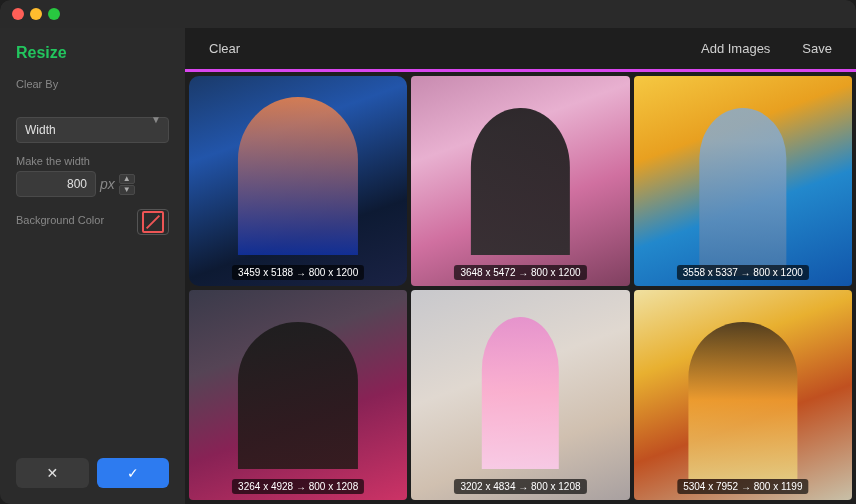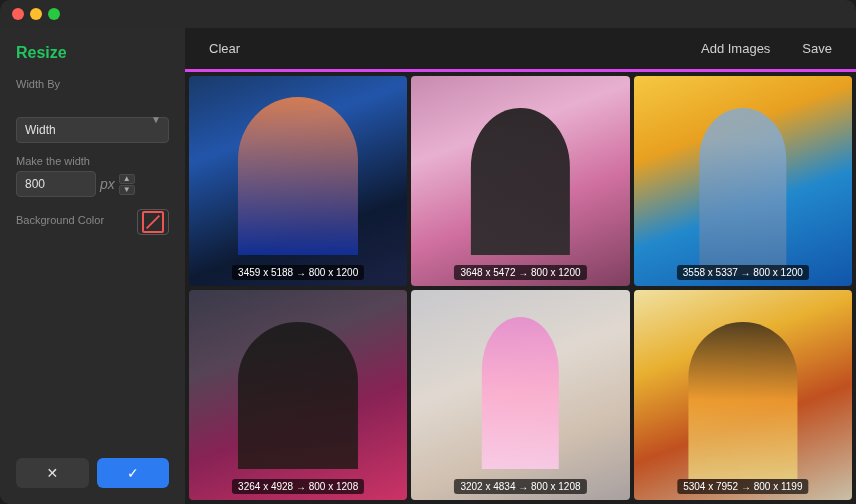--- a/index.html
+++ b/index.html
@@ -91,21 +91,21 @@
       gap: 4px;
     }
     .width-input {
       background: #3a3a3a;
       border: 1px solid #4a4a4a;
       color: #e0e0e0;
       font-size: 12px;
       padding: 5px 8px;
       border-radius: 4px;
       width: 80px;
-      text-align: left;
+      text-align: right;
     }
     .unit-label {
       color: #888;
       font-size: 14px;
       font-style: italic;
     }
     .stepper {
       display: flex;
       flex-direction: column;
       gap: 1px;
@@ -249,21 +249,21 @@
       transform: translateX(-50%);
       background: rgba(0,0,0,0.65);
       color: #fff;
       font-size: 10px;
       white-space: nowrap;
       padding: 2px 6px;
       border-radius: 3px;
     }
 
     
-    .img1 { background: linear-gradient(160deg, #1a3a6a 0%, #2255aa 30%, #0d1a33 70%, #1a2244 100%); }
+    .img1 { background: linear-gradient(160deg, #1a3a6a 0%, #2255aa 30%, #0d1a33 70%, #1a2244 100%); border-radius: 10px; }
     .img2 { background: linear-gradient(160deg, #c88bb0 0%, #e8b0d0 30%, #d070a0 60%, #804060 100%); }
     .img3 { background: linear-gradient(160deg, #f5c842 0%, #e8a020 30%, #2288cc 60%, #1155aa 100%); }
     .img4 { background: linear-gradient(160deg, #3a3a4a 0%, #554455 30%, #882255 60%, #cc3366 100%); }
     .img5 { background: linear-gradient(160deg, #c8c8cc 0%, #e0d8d0 40%, #d0c0b0 70%, #a8a0a0 100%); }
     .img6 { background: linear-gradient(160deg, #f0e0a0 0%, #e8b030 30%, #c05020 60%, #c8c0a8 100%); }
 
     
     .img1::before {
       content: '';
       position: absolute;
@@ -347,21 +347,21 @@
     <div class="traffic-light tl-max"></div>
   </div>
 </div>
 
 <div class="app-body">
 
   <div class="sidebar">
     <div class="sidebar-title">Resize</div>
 
     <div>
-      <div class="label">Width By</div>
+      <div class="label">Clear By</div>
       <div class="select-wrapper">
         <select class="select-box">
           <option>Width</option>
           <option>Height</option>
           <option>Long Edge</option>
           <option>Short Edge</option>
         </select>
         <span class="select-chevron">▼</span>
       </div>
     </div>

